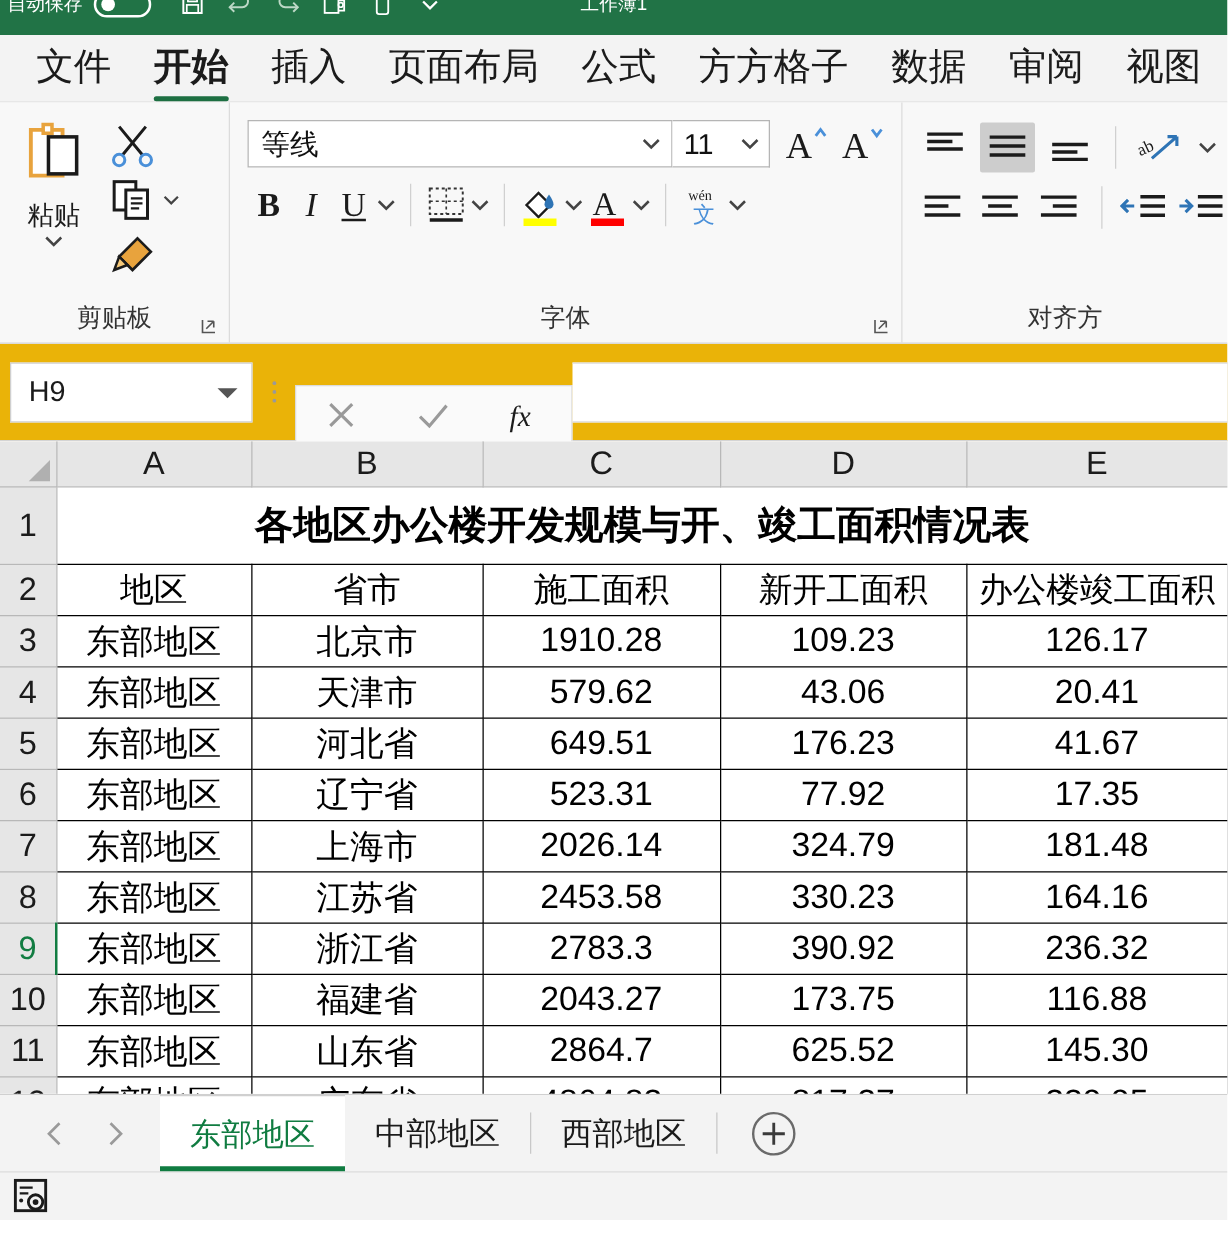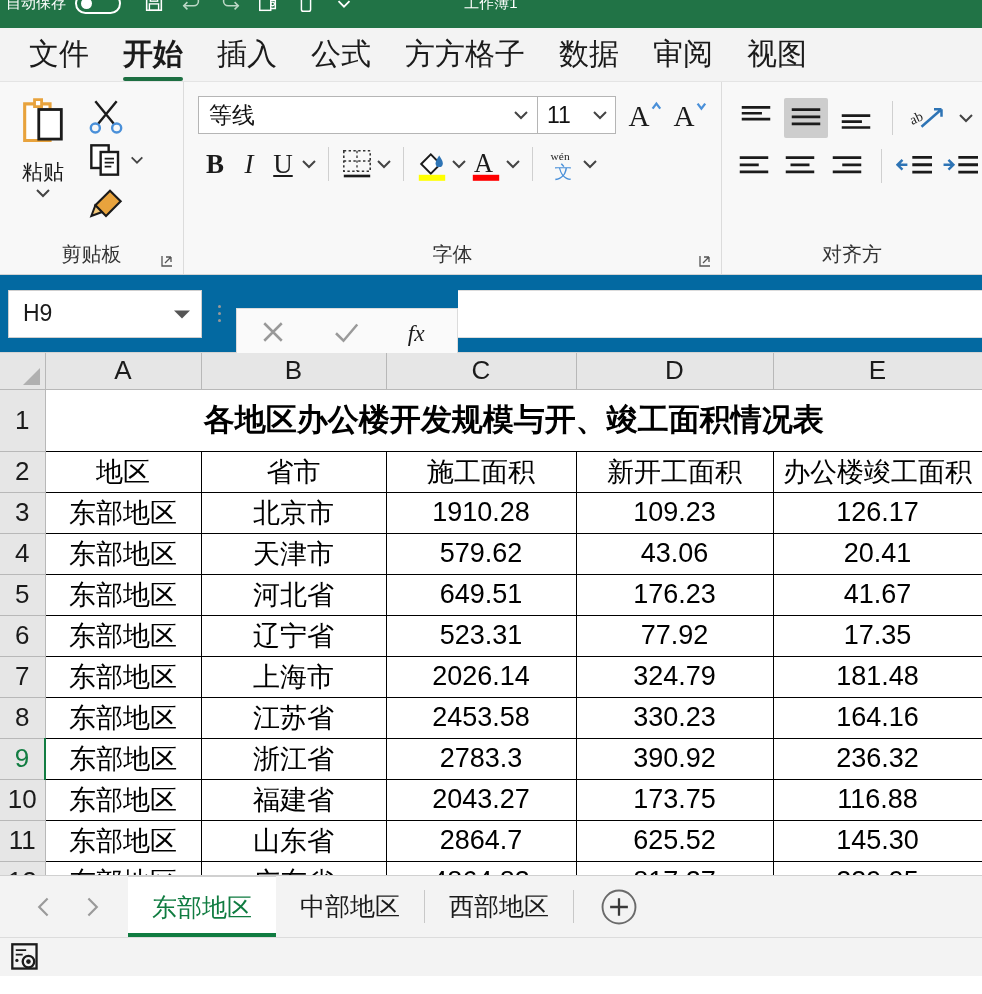--- a/index.html
+++ b/index.html
@@ -139,21 +139,21 @@
   }
   .abtn.sel { background: #cdcdcd; border-radius: 2px; }
   .align-lbl {
     position: absolute; bottom: 6px; left: 50%;
     transform: translateX(-50%); font-size: 20px; color: #333;
     white-space: nowrap;
   }
 
   
   .fbar {
-    height: 78px; background: #0369a1;
+    height: 78px; background: #eab308;
     display: flex; align-items: center; padding: 0 0 0 8px;
     border-bottom: 1px solid #d4d4d4;
   }
   .namebox {
     width: 194px; height: 48px; background: #fff;
     border: 1px solid #cfcfcf; display: flex; align-items: center;
     padding: 0 8px 0 14px; font-size: 23px; color: #1b1b1b;
   }
   .namebox span { flex: 1; }
   .fb-dots {
@@ -273,20 +273,21 @@
       </svg>
     </div>
     <div class="tb-title">工作簿1</div>
   </div>
 </div>
 
 <div class="ribbon-tabs">
   <div class="rtab">文件</div>
   <div class="rtab active">开始</div>
   <div class="rtab">插入</div>
+  <div class="rtab">页面布局</div>
   <div class="rtab">公式</div>
   <div class="rtab">方方格子</div>
   <div class="rtab">数据</div>
   <div class="rtab">审阅</div>
   <div class="rtab">视图</div>
 </div>
 
 <div class="ribbon">
 
   <div class="rgroup g-clip">

